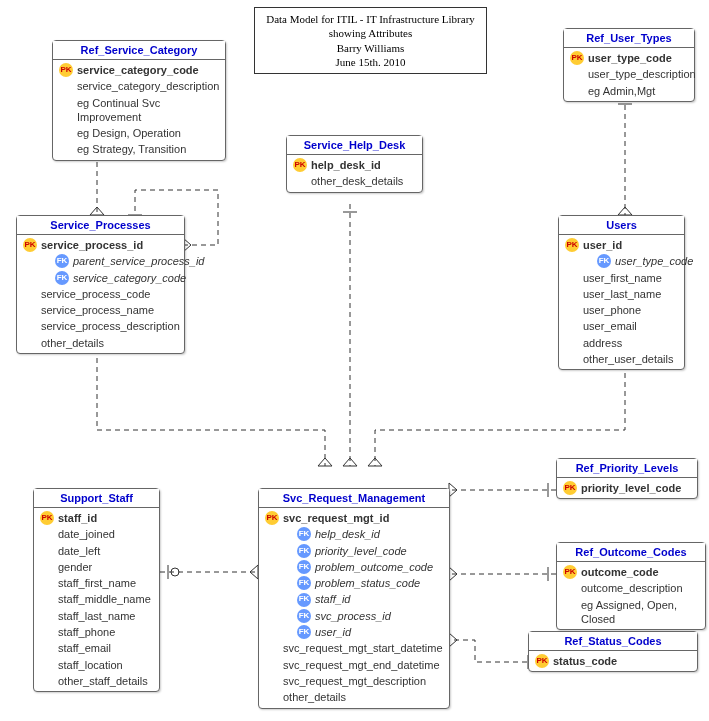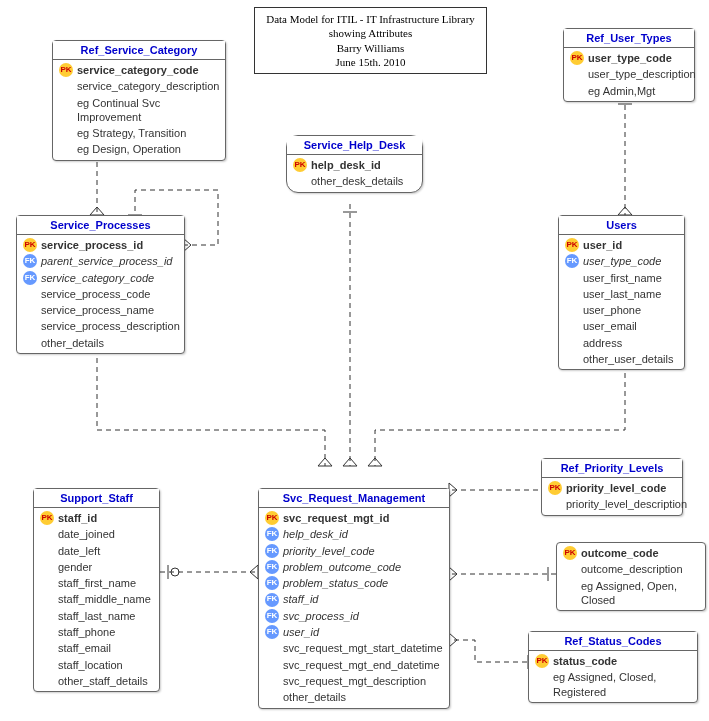--- a/index.html
+++ b/index.html
@@ -42,21 +42,21 @@
   margin-right: 4px;
   display: inline-flex;
   align-items: center;
   justify-content: center;
   font-size: 8px;
   font-weight: bold;
   border-radius: 7px;
   flex-shrink: 0;
 }
 .pk { background: #ffcc33; color: #cc0000; }
-.fk { background: #6699ff; color: #fff; }
+.fk { background: #6699ff; color: #fff; margin-left: 32px; }
 .no-icon { width: 14px; margin-right: 4px; flex-shrink: 0; }
 .attr-name { color: #333; }
 .attr-bold { font-weight: bold; }
 .attr-italic { font-style: italic; }
 .title-box {
   position: absolute;
   border: 1px solid #333;
   padding: 4px 8px;
   text-align: center;
   line-height: 1.3;
@@ -161,25 +161,25 @@
       <div class="attr-row">
         <span class="no-icon"></span>
         <span class="attr-name">service_category_description</span>
       </div>
       <div class="attr-row">
         <span class="no-icon"></span>
         <span class="attr-name">eg Continual Svc Improvement</span>
       </div>
       <div class="attr-row">
         <span class="no-icon"></span>
+        <span class="attr-name">eg Design, Operation</span>
+      </div>
+      <div class="attr-row">
+        <span class="no-icon"></span>
         <span class="attr-name">eg Strategy, Transition</span>
-      </div>
-      <div class="attr-row">
-        <span class="no-icon"></span>
-        <span class="attr-name">eg Design, Operation</span>
       </div>
     </div>
 </div>
 
 <div class="entity" style="left:16px; top:215px; width:167px;">
   <div class="entity-header">Service_Processes</div>
   <div class="entity-body">
       <div class="attr-row">
         <span class="key-icon pk">PK</span>
         <span class="attr-name attr-bold">service_process_id</span>
@@ -204,21 +204,21 @@
         <span class="no-icon"></span>
         <span class="attr-name">service_process_description</span>
       </div>
       <div class="attr-row">
         <span class="no-icon"></span>
         <span class="attr-name">other_details</span>
       </div>
     </div>
 </div>
 
-<div class="entity" style="left:286px; top:135px; width:135px;border-radius:12px;">
+<div class="entity" style="left:286px; top:135px; width:135px;">
   <div class="entity-header">Service_Help_Desk</div>
   <div class="entity-body">
       <div class="attr-row">
         <span class="key-icon pk">PK</span>
         <span class="attr-name attr-bold">help_desk_id</span>
       </div>
       <div class="attr-row">
         <span class="no-icon"></span>
         <span class="attr-name">other_desk_details</span>
       </div>
@@ -378,35 +378,32 @@
         <span class="no-icon"></span>
         <span class="attr-name">staff_location</span>
       </div>
       <div class="attr-row">
         <span class="no-icon"></span>
         <span class="attr-name">other_staff_details</span>
       </div>
     </div>
 </div>
 
-<div class="entity" style="left:541px; top:458px; width:140px;">
+<div class="entity" style="left:556px; top:458px; width:140px;">
   <div class="entity-header">Ref_Priority_Levels</div>
   <div class="entity-body">
       <div class="attr-row">
         <span class="key-icon pk">PK</span>
         <span class="attr-name attr-bold">priority_level_code</span>
       </div>
-      <div class="attr-row">
-        <span class="no-icon"></span>
-        <span class="attr-name">priority_level_description</span>
-      </div>
     </div>
 </div>
 
 <div class="entity" style="left:556px; top:542px; width:148px;">
+  <div class="entity-header">Ref_Outcome_Codes</div>
   <div class="entity-body">
       <div class="attr-row">
         <span class="key-icon pk">PK</span>
         <span class="attr-name attr-bold">outcome_code</span>
       </div>
       <div class="attr-row">
         <span class="no-icon"></span>
         <span class="attr-name">outcome_description</span>
       </div>
       <div class="attr-row">
@@ -416,18 +413,14 @@
     </div>
 </div>
 
 <div class="entity" style="left:528px; top:631px; width:168px;">
   <div class="entity-header">Ref_Status_Codes</div>
   <div class="entity-body">
       <div class="attr-row">
         <span class="key-icon pk">PK</span>
         <span class="attr-name attr-bold">status_code</span>
       </div>
-      <div class="attr-row">
-        <span class="no-icon"></span>
-        <span class="attr-name">eg Assigned, Closed, Registered</span>
-      </div>
     </div>
 </div>
 
 </body></html>

